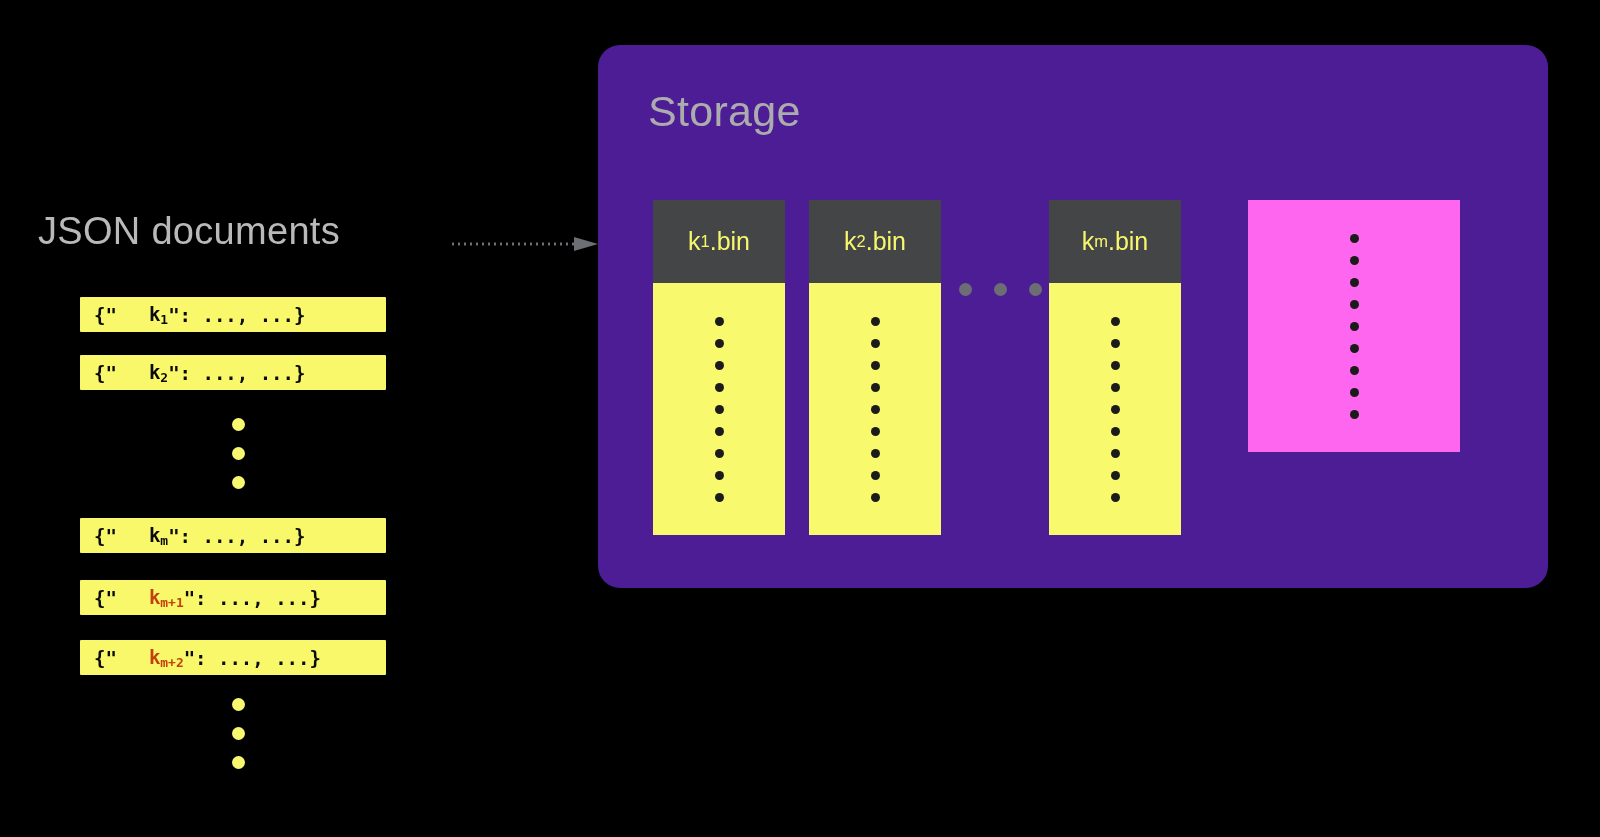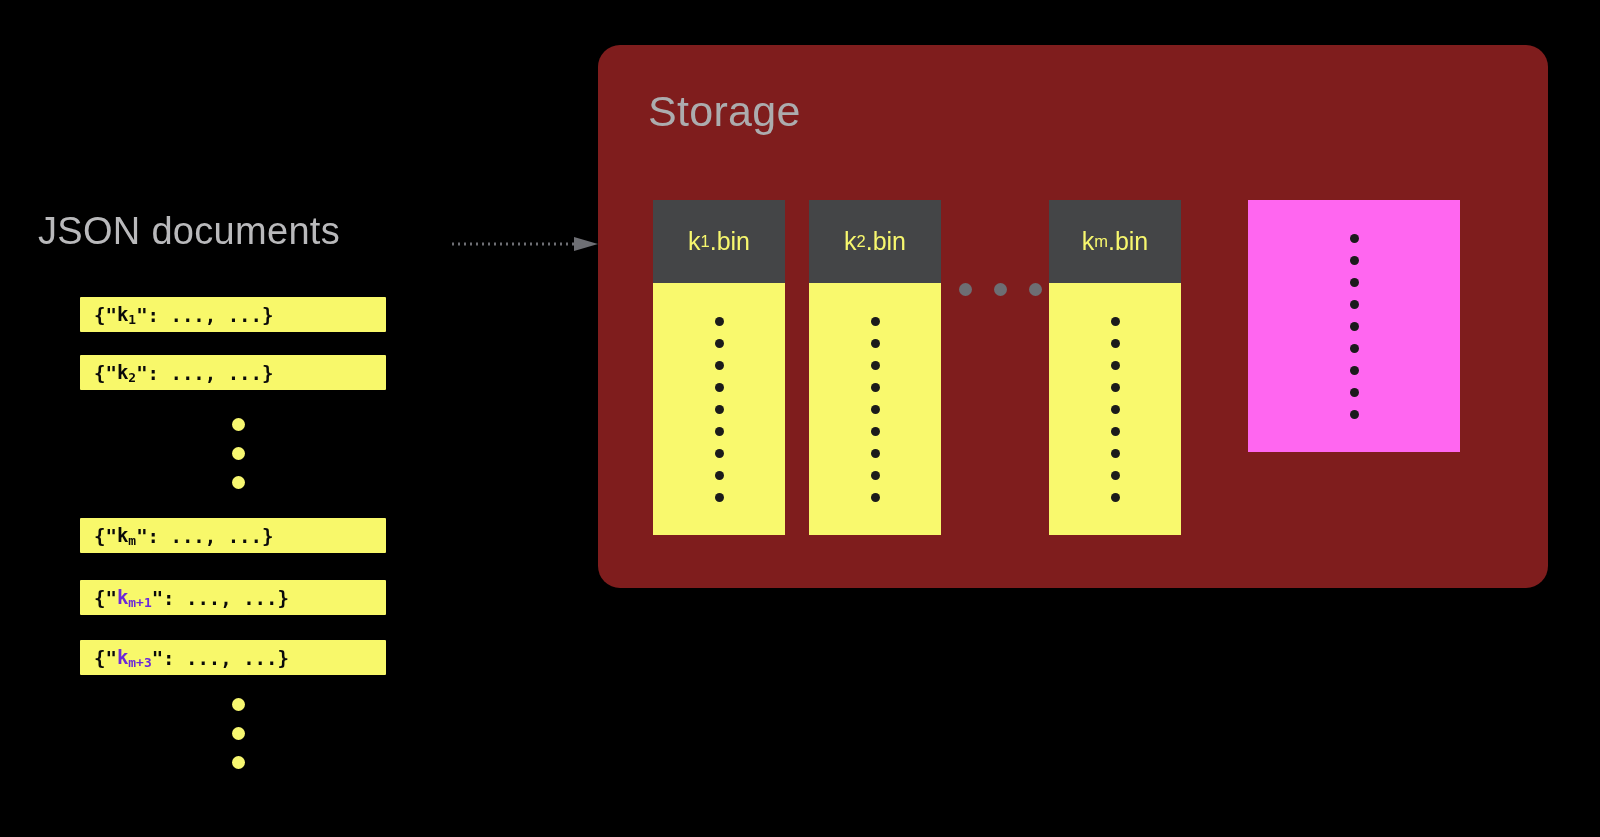--- a/index.html
+++ b/index.html
@@ -18,36 +18,36 @@
 
   .doc-box{
     position:absolute;left:80px;width:306px;height:35px;
     background:#f8f86a;border-radius:1px;
     display:flex;align-items:center;
     font-family:"DejaVu Sans Mono","Liberation Mono",monospace;
     font-size:19px;font-weight:bold;color:#0a0a0a;
     padding-left:14px;box-sizing:border-box;
     letter-spacing:0px;white-space:nowrap;
   }
-  .doc-box .key{color:#0a0a0a;}
-  .doc-box .key.hl{color:#6d28d9;}
+  .doc-box .key{color:#0a0a0a;margin-left:32px;}
+  .doc-box .key.hl{color:#c2410c;}
   .doc-box sub{font-size:.68em;vertical-align:-.22em;font-weight:bold;}
 
   .vdots{position:absolute;display:flex;flex-direction:column;
          align-items:center;gap:16px;}
   .vdots i{display:block;width:13px;height:13px;border-radius:50%;
            background:#f7f770;}
 
   
   .connector{position:absolute;left:452px;top:236px;width:148px;height:16px;}
 
   
   .panel{
     position:absolute;left:598px;top:45px;width:950px;height:543px;
-    background:#7f1d1d;border-radius:22px;
+    background:#4c1d95;border-radius:22px;
   }
   .panel-title{
     position:absolute;left:50px;top:42px;
     font-size:43px;color:#acacae;letter-spacing:.3px;
   }
 
   .bin{position:absolute;top:155px;}
   .bin-head{
     height:83px;background:#444547;
     display:flex;align-items:center;justify-content:center;
@@ -100,21 +100,21 @@
   </div>
 
   <div class="doc-box" style="top:580px">
     <span>{"</span>
       <span class="key hl"><span>k</span><sub>m+1</sub></span>
       <span>": ...,  ...}</span>
   </div>
 
   <div class="doc-box" style="top:640px">
     <span>{"</span>
-      <span class="key hl"><span>k</span><sub>m+3</sub></span>
+      <span class="key hl"><span>k</span><sub>m+2</sub></span>
       <span>": ...,  ...}</span>
   </div>
 
   <div class="vdots" style="left:232px;top:698px">
     <i></i>
     <i></i>
     <i></i>
   </div>
 
   <div class="connector">

